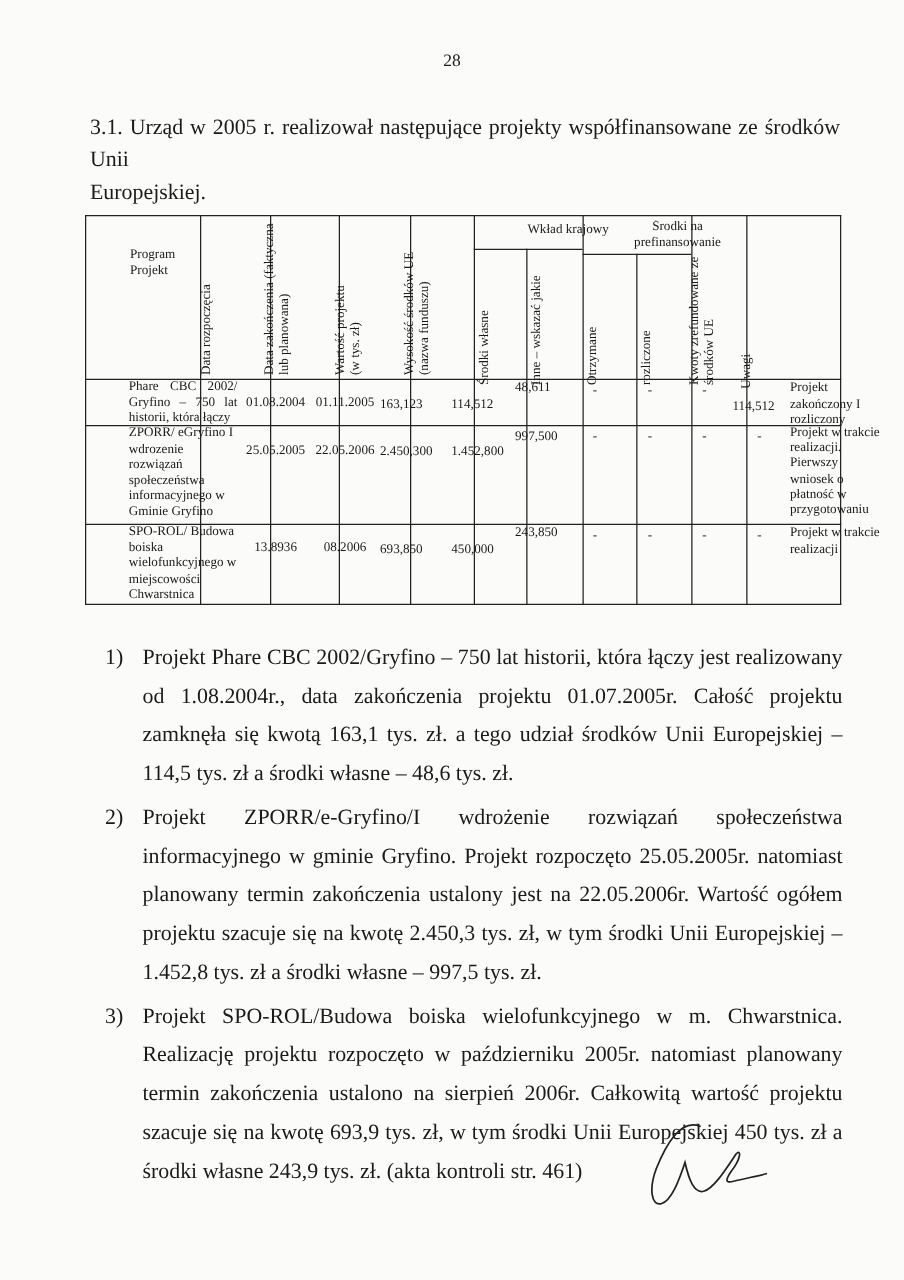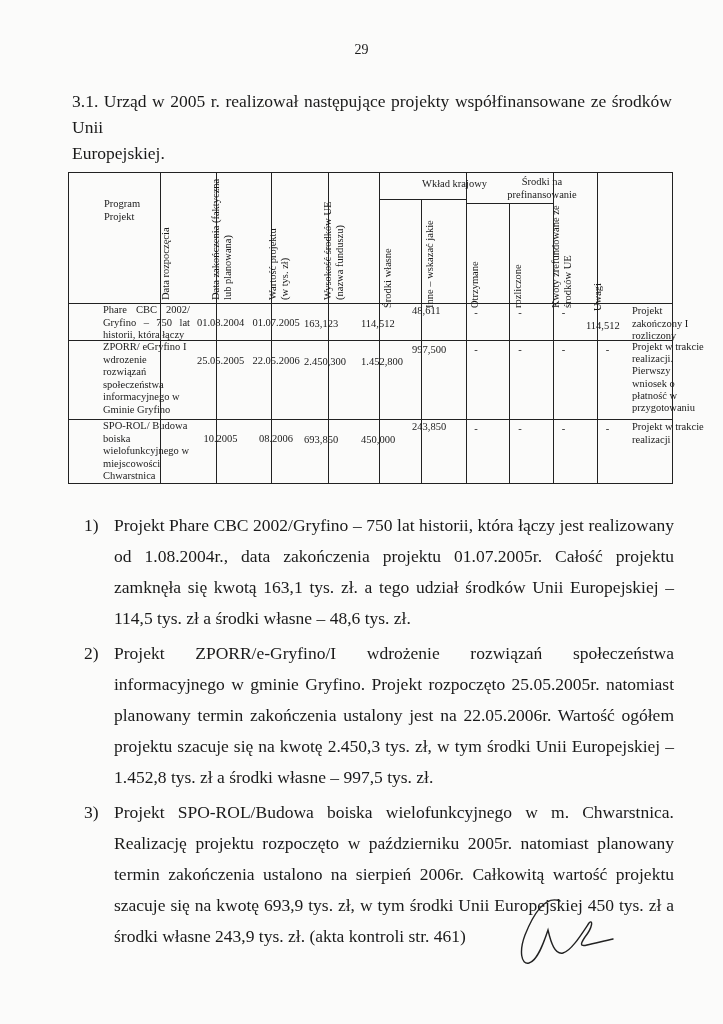--- a/index.html
+++ b/index.html
@@ -21,21 +21,21 @@
 
   .list { position: absolute; left: 84px; width: 590px; font-size: 17.5px; line-height: 31px; }
   .list .item { position: relative; padding-left: 30px; text-align: justify; }
   .list .item .n { position: absolute; left: 0; top: 0; }
 
   .sig { position: absolute; left: 515px; top: 895px; width: 110px; height: 75px; }
 </style>
 </head>
 <body>
 
-<div class="page-num">29</div>
+<div class="page-num">28</div>
 
 <div class="intro">
   <span>3.1. Urząd w 2005 r. realizował następujące projekty współfinansowane ze środków Unii</span>
   <span class="l2">Europejskiej.</span>
 </div>
 
 <div class="tbl">
 
   <div class="b" style="left:0;top:0;width:605px;height:1px"></div>
   <div class="b" style="left:0;top:311px;width:605px;height:1px"></div>
@@ -82,21 +82,21 @@
   <div class="vtext" style="left:413px;top:124px">Otrzymane</div>
   <div class="vtext" style="left:456px;top:124px">rozliczone</div>
 
   <div class="vtext" style="left:494px;top:124px">Kwoty zrefundowane ze</div>
   <div class="vtext" style="left:506px;top:124px">środków UE</div>
 
   <div class="vtext" style="left:536px;top:127px">Uwagi</div>
 
   <div class="cell" style="left:3px;top:132px;width:87px;height:36px;text-align:justify">Phare CBC 2002/ Gryfino – 750 lat historii, która łączy</div>
   <div class="cell ctr" style="left:93px;top:145px;width:55px">01.08.2004</div>
-  <div class="cell ctr" style="left:149px;top:145px;width:54px">01.07.2005</div>
+  <div class="cell ctr" style="left:149px;top:145px;width:54px">01.11.2005</div>
   <div class="cell num" style="left:204px;top:146px;width:52px">163,123</div>
   <div class="cell num" style="left:261px;top:146px;width:47px">114,512</div>
   <div class="cell num" style="left:312px;top:133px;width:37px">48,611</div>
   <div class="cell ctr" style="left:354px;top:135px;width:44px">-</div>
   <div class="cell ctr" style="left:399px;top:135px;width:42px">-</div>
   <div class="cell ctr" style="left:442px;top:135px;width:43px">-</div>
   <div class="cell num" style="left:486px;top:148px;width:41px">114,512</div>
   <div class="cell" style="left:532px;top:133px;width:72px">Projekt zakończony I rozliczony</div>
 
   <div class="cell" style="left:3px;top:169px;width:87px">ZPORR/ eGryfino I wdrozenie rozwiązań społeczeństwa informacyjnego w Gminie Gryfino</div>
@@ -105,21 +105,21 @@
   <div class="cell num" style="left:204px;top:184px;width:52px">2.450,300</div>
   <div class="cell num" style="left:261px;top:184px;width:47px">1.452,800</div>
   <div class="cell num" style="left:312px;top:172px;width:37px">997,500</div>
   <div class="cell ctr" style="left:354px;top:172px;width:44px">-</div>
   <div class="cell ctr" style="left:399px;top:172px;width:42px">-</div>
   <div class="cell ctr" style="left:442px;top:172px;width:43px">-</div>
   <div class="cell ctr" style="left:486px;top:172px;width:43px">-</div>
   <div class="cell" style="left:532px;top:169px;width:72px;line-height:12.2px">Projekt w trakcie realizacji. Pierwszy wniosek o płatność w przygotowaniu</div>
 
   <div class="cell" style="left:3px;top:248px;width:87px">SPO-ROL/ Budowa boiska wielofunkcyjnego w miejscowości Chwarstnica</div>
-  <div class="cell ctr" style="left:93px;top:261px;width:55px">10.2005</div>
+  <div class="cell ctr" style="left:93px;top:261px;width:55px">13.8936</div>
   <div class="cell ctr" style="left:149px;top:261px;width:54px">08.2006</div>
   <div class="cell num" style="left:204px;top:262px;width:52px">693,850</div>
   <div class="cell num" style="left:261px;top:262px;width:47px">450,000</div>
   <div class="cell num" style="left:312px;top:249px;width:37px">243,850</div>
   <div class="cell ctr" style="left:354px;top:251px;width:44px">-</div>
   <div class="cell ctr" style="left:399px;top:251px;width:42px">-</div>
   <div class="cell ctr" style="left:442px;top:251px;width:43px">-</div>
   <div class="cell ctr" style="left:486px;top:251px;width:43px">-</div>
   <div class="cell" style="left:532px;top:249px;width:72px">Projekt w trakcie realizacji</div>
 </div>

